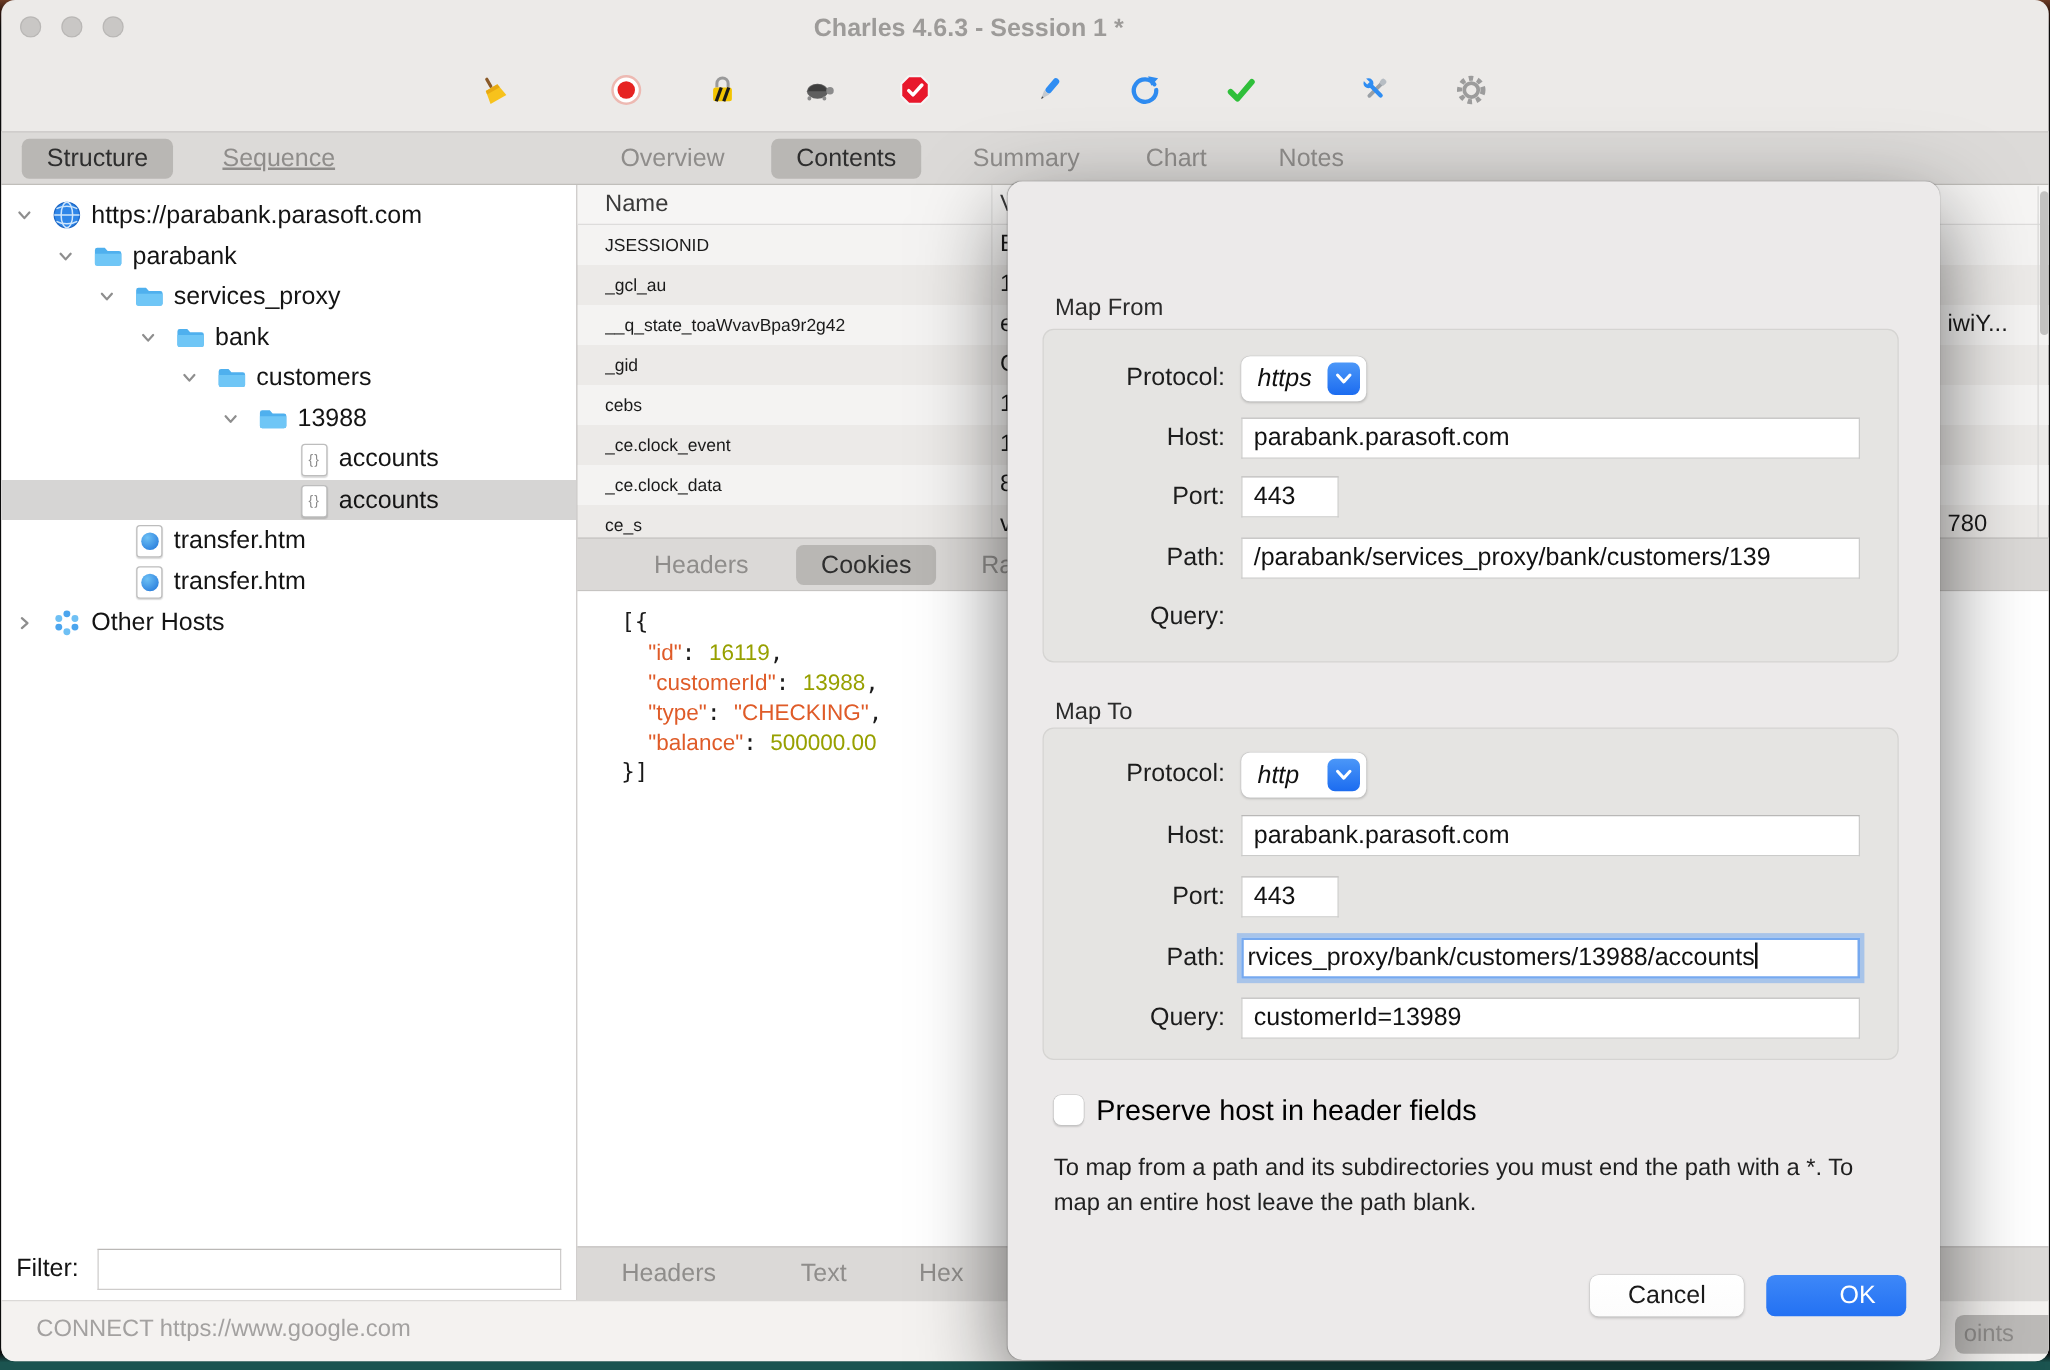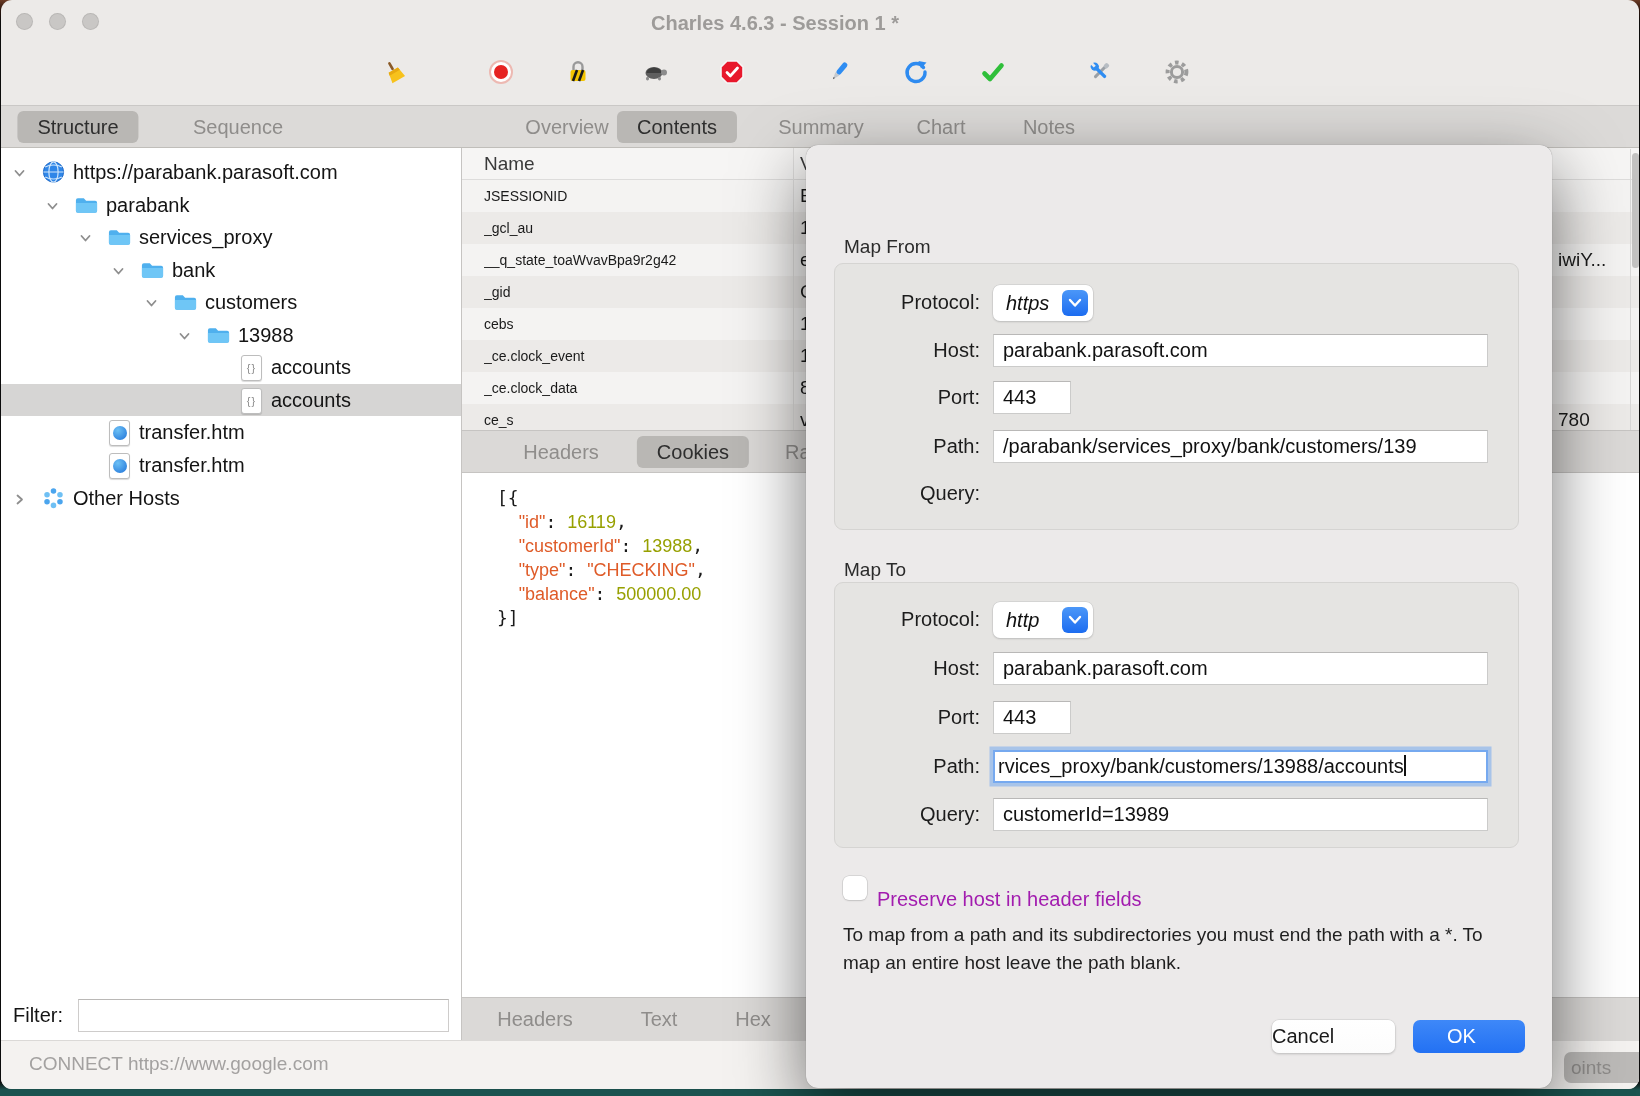--- a/index.html
+++ b/index.html
@@ -64,23 +64,23 @@
   .f-input{position:absolute;left:187px;height:33px;background:#fff;border:1px solid #cbcbca;border-top-color:#b9b8b7;font-size:20px;color:#111;line-height:31px;padding:0 9px;white-space:pre;overflow:hidden;}
   .f-input.wide{width:495px;}
   .f-input.small{width:78px;}
   .f-input.focused{border:2px solid #76a9ef;box-shadow:0 0 0 3.5px rgba(118,169,239,.55);padding:0 3px;line-height:29px;}
   .caret{display:inline-block;width:0;border-left:2px solid #111;height:21px;vertical-align:-3px;margin-left:0px;}
   .pselect{position:absolute;left:187px;width:100px;height:36px;background:#fff;border-radius:7px;box-shadow:0 0 0 0.5px #c6c6c6,0 1px 2px rgba(0,0,0,.18);}
   .pselect .ptext{position:absolute;left:13px;top:0;height:36px;line-height:36px;font-size:20px;color:#111;font-style:italic;}
   .pselect .pbox{position:absolute;right:5px;top:5px;width:26px;height:26px;border-radius:6px;background:linear-gradient(#4b97f8,#1c6cf0);}
   .pselect .pbox svg{position:absolute;left:5px;top:7px;}
   .checkbox{position:absolute;width:24px;height:24px;border-radius:6px;background:#fff;box-shadow:0 0 0 0.5px #c2c2c2,0 1px 1.5px rgba(0,0,0,.15);}
-  .cb-label{position:absolute;height:24px;line-height:24px;font-size:20px;color:#a21caf;margin-top:11px;}
+  .cb-label{position:absolute;height:24px;line-height:24px;font-size:23px;color:#000000;}
   .help-line{position:absolute;left:37px;height:28px;line-height:28px;font-size:19px;color:#1f1f1f;}
-  .btn{position:absolute;height:33px;border-radius:7px;font-size:20px;text-align:left;line-height:33px;}
+  .btn{position:absolute;height:33px;border-radius:7px;font-size:20px;text-align:center;line-height:33px;}
   .btn-cancel{left:466px;top:875px;width:123px;background:linear-gradient(#ffffff,#fcfcfc);box-shadow:0 0 0 0.5px #cccccc,0 1px 2.5px rgba(0,0,0,.22);color:#1a1a1a;}
   .btn-ok{left:607px;top:875px;width:112px;background:linear-gradient(#3e88f8,#2371f3);color:#fff;padding-left:34px;}
 </style>
 </head>
 <body>
 
 <div class="desktop">
   <div class="window">
     <div class="titlebar">
       <span class="tl" style="left:15px"></span>
@@ -142,22 +142,22 @@
               <rect x="12.7" y="1.5" width="2.8" height="5" fill="#eceae8"></rect>
             </g>
           </svg></div>
         <div class="tb-ic" style="left: 1162px;"><svg viewBox="0 0 28 28">
             <circle cx="14" cy="14" r="9.4" fill="none" stroke="#9c9c9c" stroke-width="4" stroke-dasharray="3.6 3.4"></circle>
             <circle cx="14" cy="14" r="5.6" fill="none" stroke="#9c9c9c" stroke-width="3"></circle>
           </svg></div>
       </div>
     <div class="tabstrip" id="tabstrip">
         <span class="tab sel" style="left: 77px;">Structure</span>
-        <span class="tab" style="left: 237px;">Sequence</span>
-        <span class="tab" style="left: 566px;">Overview</span>
+        <span class="tab" style="left: 222px; text-decoration: underline;">Sequence</span>
+        <span class="tab" style="left: 537px;">Overview</span>
         <span class="tab sel" style="left: 676px;">Contents</span>
         <span class="tab" style="left: 820px;">Summary</span>
         <span class="tab" style="left: 940px;">Chart</span>
         <span class="tab" style="left: 1048px;">Notes</span>
       </div>
     <div class="left-panel">
       <div id="tree">
           <div class="tree-row" style="top: 8px;">
             <span class="tr-chev" style="left:12px"><svg width="13" height="13" viewBox="0 0 13 13">
                 <polyline points="2.5,4 6.5,8.5 10.5,4" fill="none" stroke="#8e8e8e" stroke-width="1.8" stroke-linecap="round" stroke-linejoin="round"></polyline>

